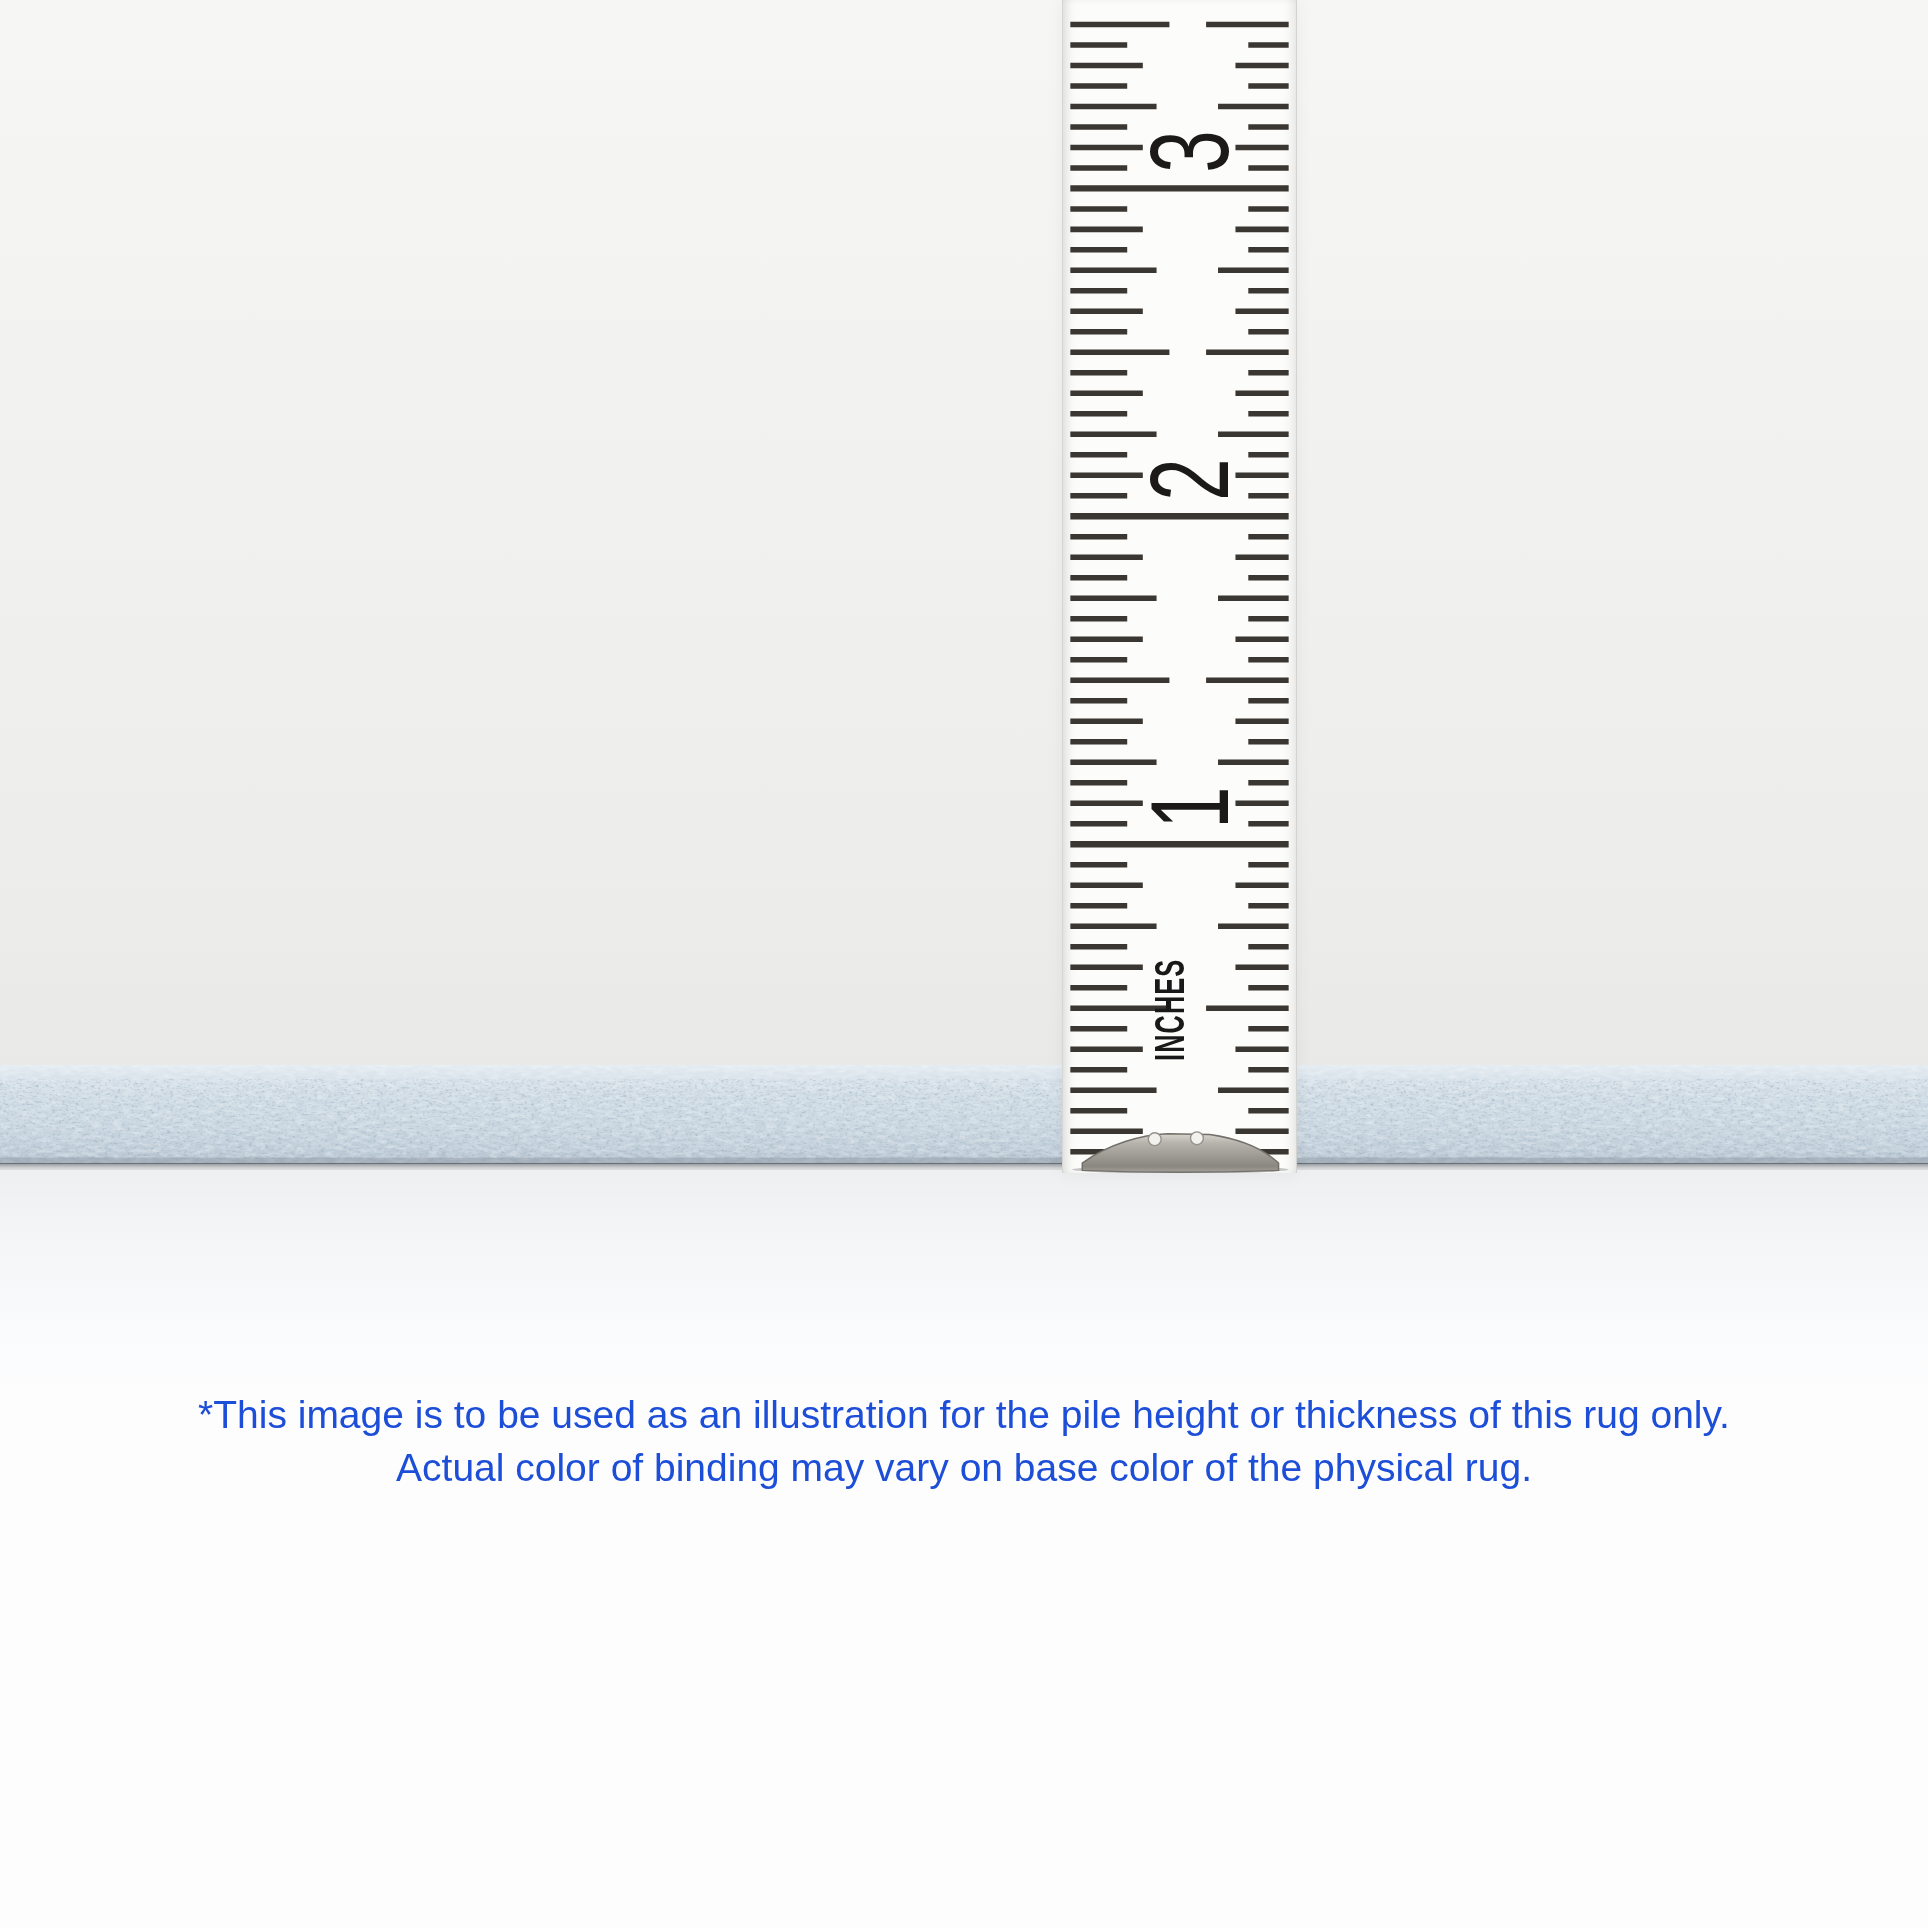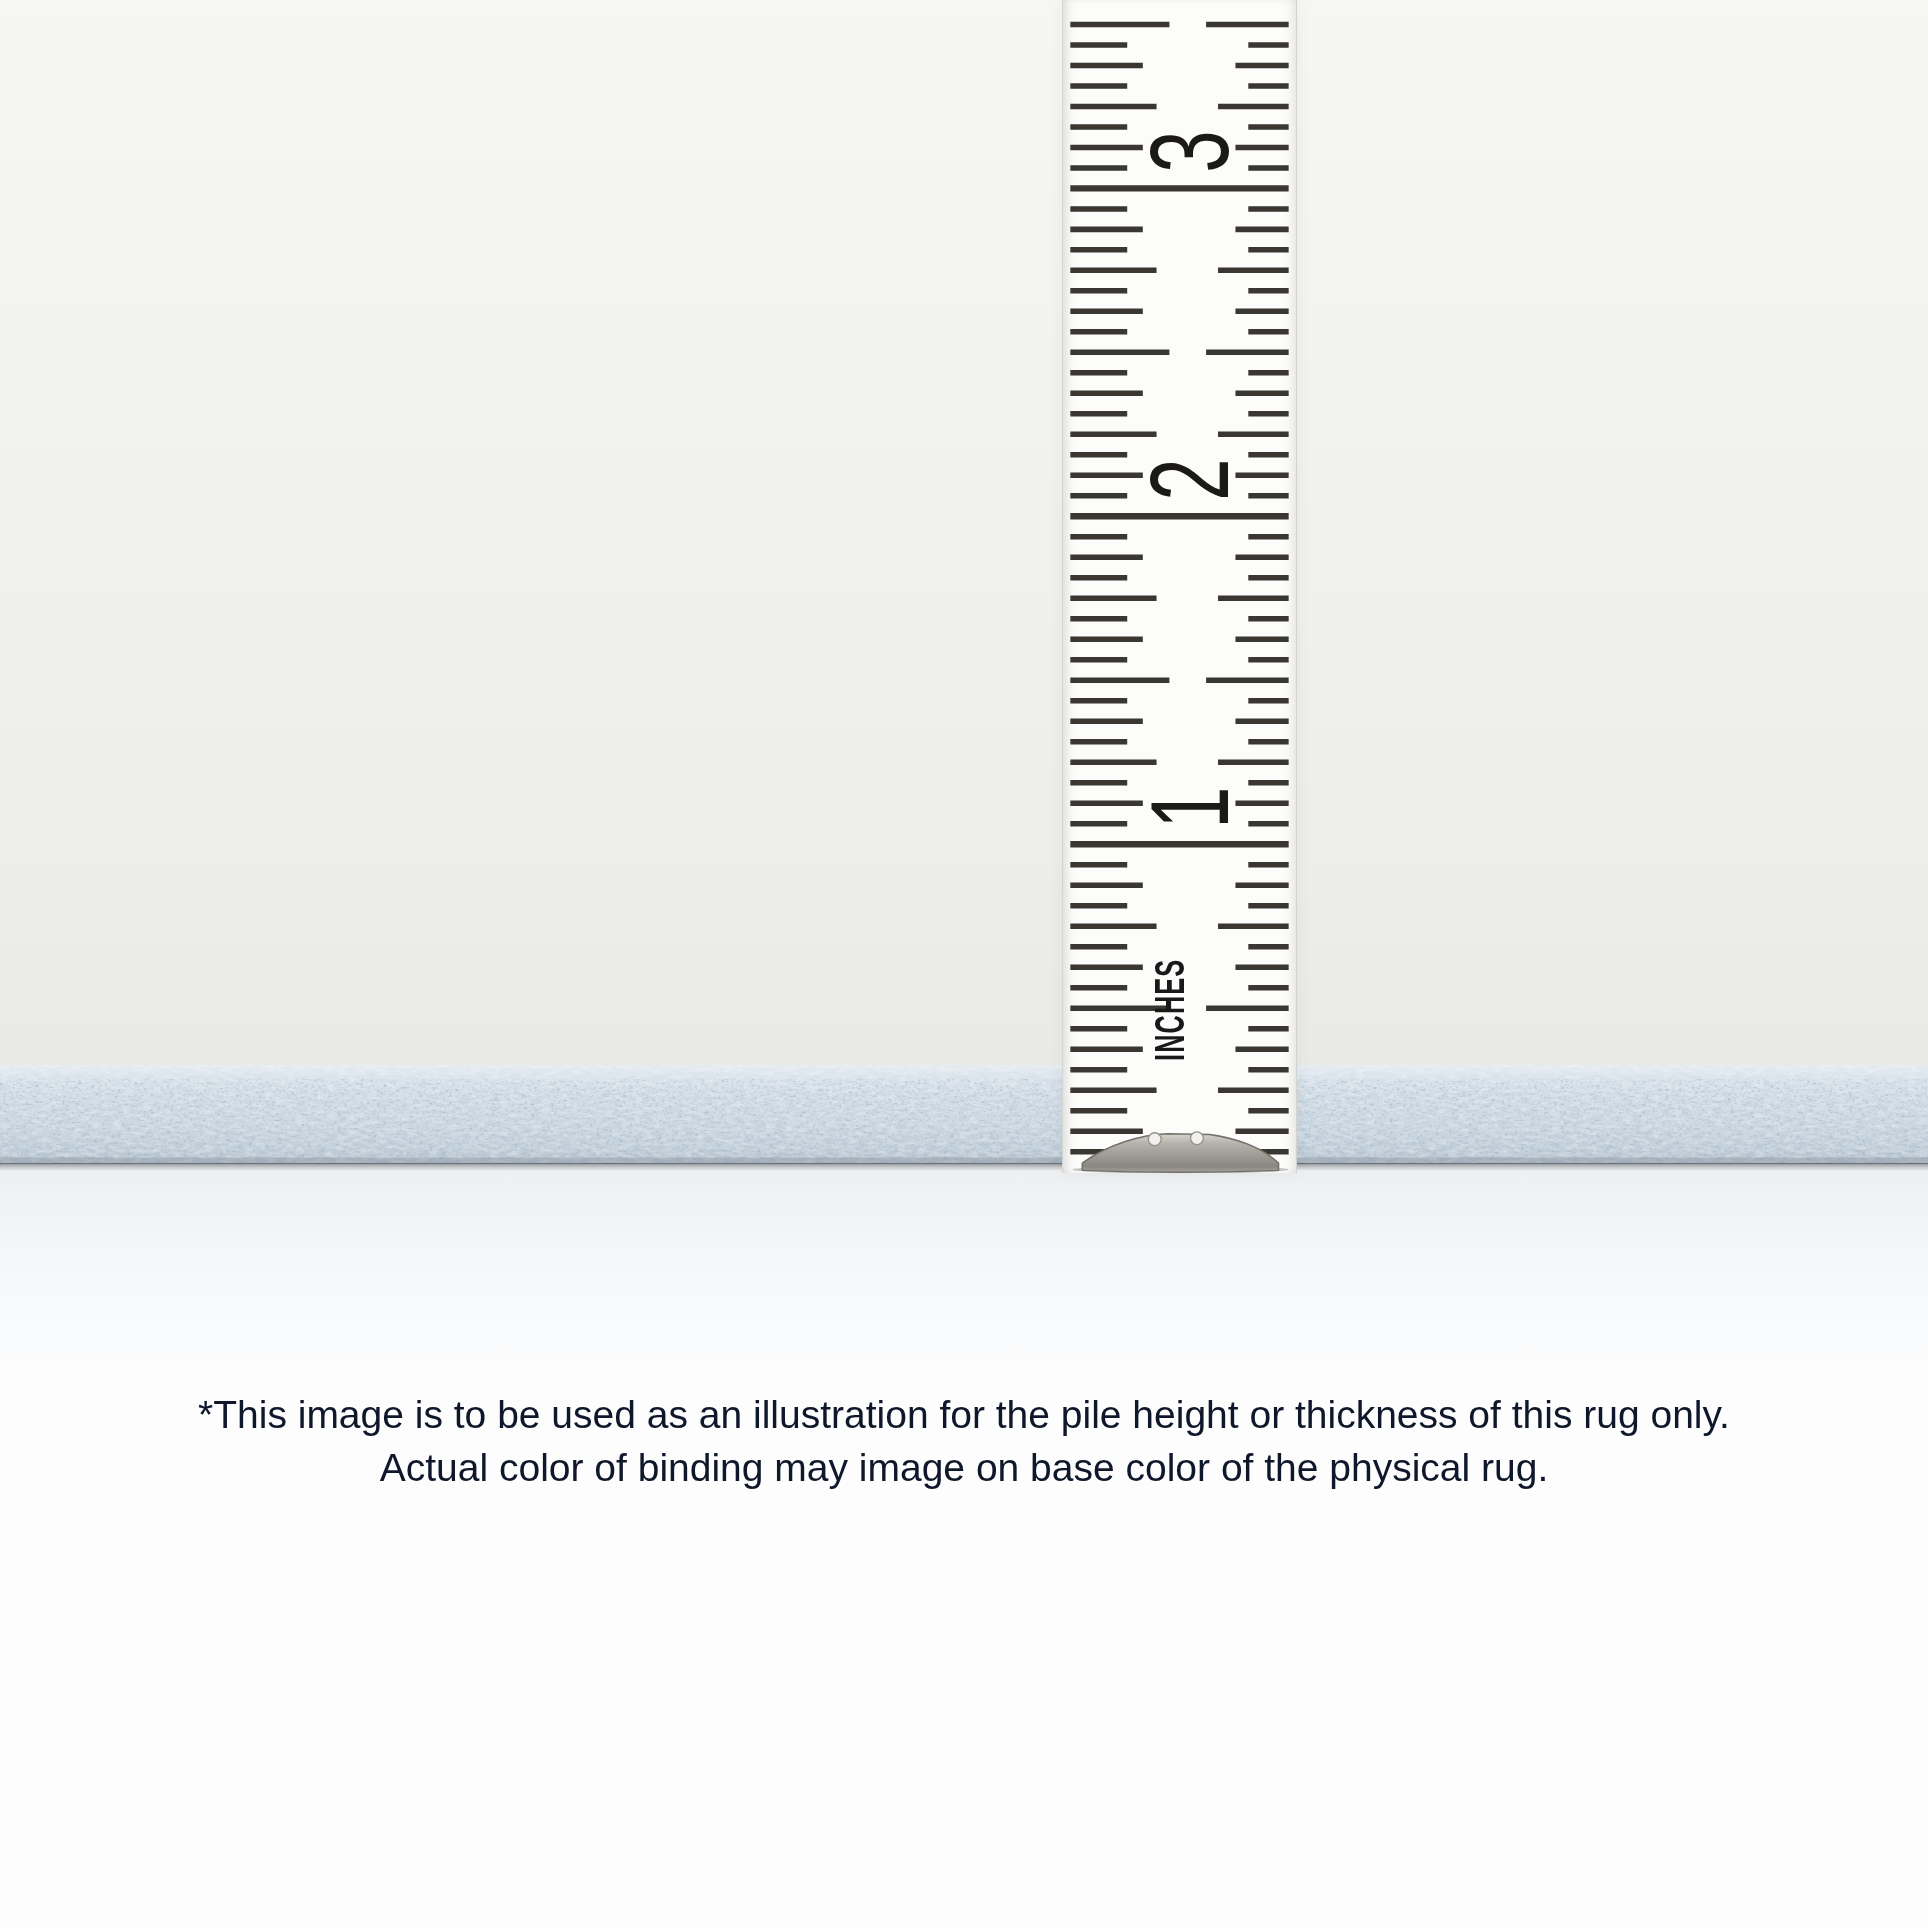--- a/index.html
+++ b/index.html
@@ -55,21 +55,21 @@
     fill: #191919;
     font-family: "Liberation Sans", sans-serif;
     font-size: 46px;
     font-weight: bold;
     letter-spacing: 2px;
   }
   
   .caption {
     position: absolute; left: 0; top: 1388px; width: 1928px;
     text-align: center;
-    color: #0f172a;
+    color: #1d4ed8;
     font-size: 39px;
     line-height: 53px;
     font-family: "Liberation Sans", sans-serif;
   }
 </style>
 </head>
 <body>
 
 <div id="canvas">
 
@@ -238,17 +238,17 @@
       <text class="ruler-unit" text-anchor="middle" transform="translate(132,1100) rotate(-90) scale(0.60,1)">INCHES</text>
       <ellipse cx="128" cy="1274" rx="118" ry="4.5" fill="#3c4146" opacity="0.28"></ellipse>
       <path d="M 21 1275 L 21 1267 C 50 1246, 86 1236, 114 1235 L 160 1236 C 194 1241, 219 1252, 235 1267 L 235 1275 Q 128 1279 21 1275 Z" fill="url(#capGrad)" stroke="#73706b" stroke-width="1.6"></path>
       <circle cx="100" cy="1241" r="7" fill="#f3f1ee" stroke="#95918b" stroke-width="1.5"></circle>
       <circle cx="146" cy="1240" r="7" fill="#f3f1ee" stroke="#95918b" stroke-width="1.5"></circle>
     </svg>
   </div>
 
   <div class="caption">
     <div>*This image is to be used as an illustration for the pile height or thickness of this rug only.</div>
-    <div>Actual color of binding may image on base color of the physical rug.</div>
+    <div>Actual color of binding may vary on base color of the physical rug.</div>
   </div>
 
 </div>
 
 
 </body></html>

